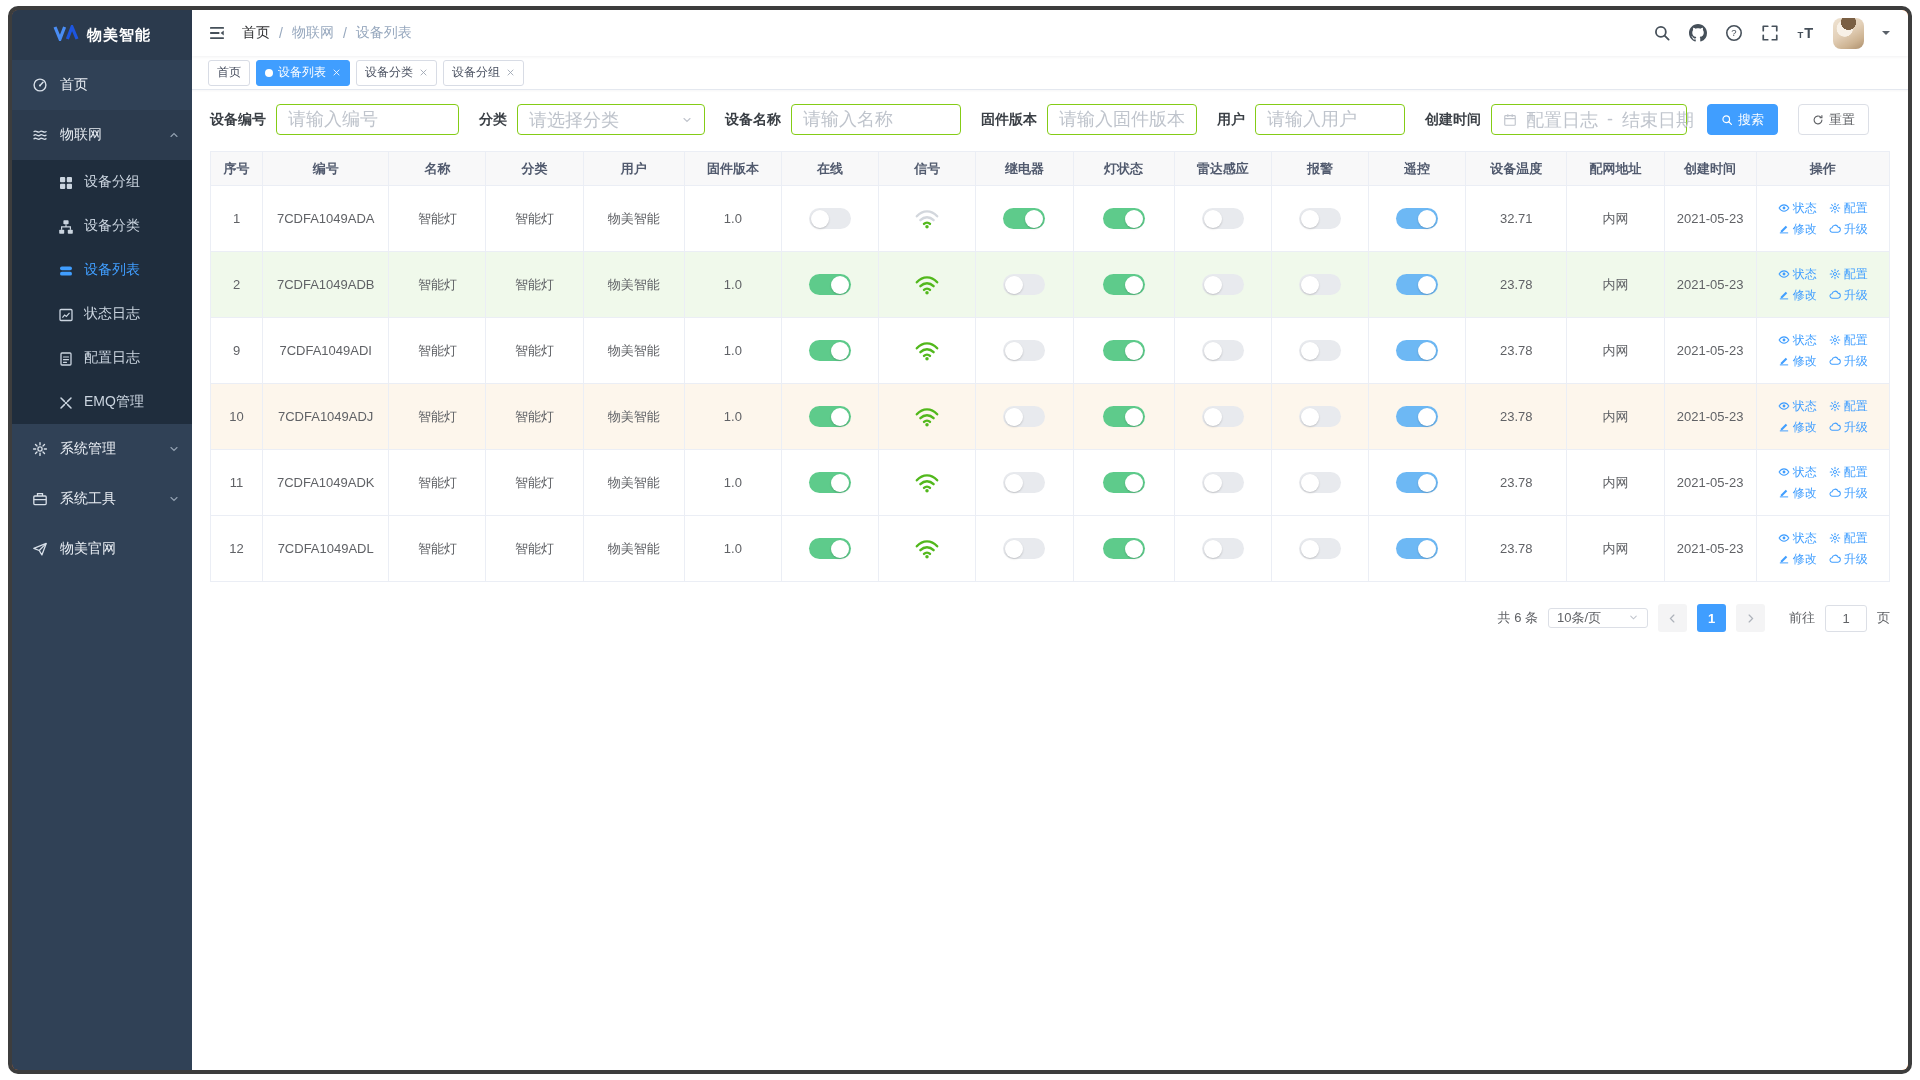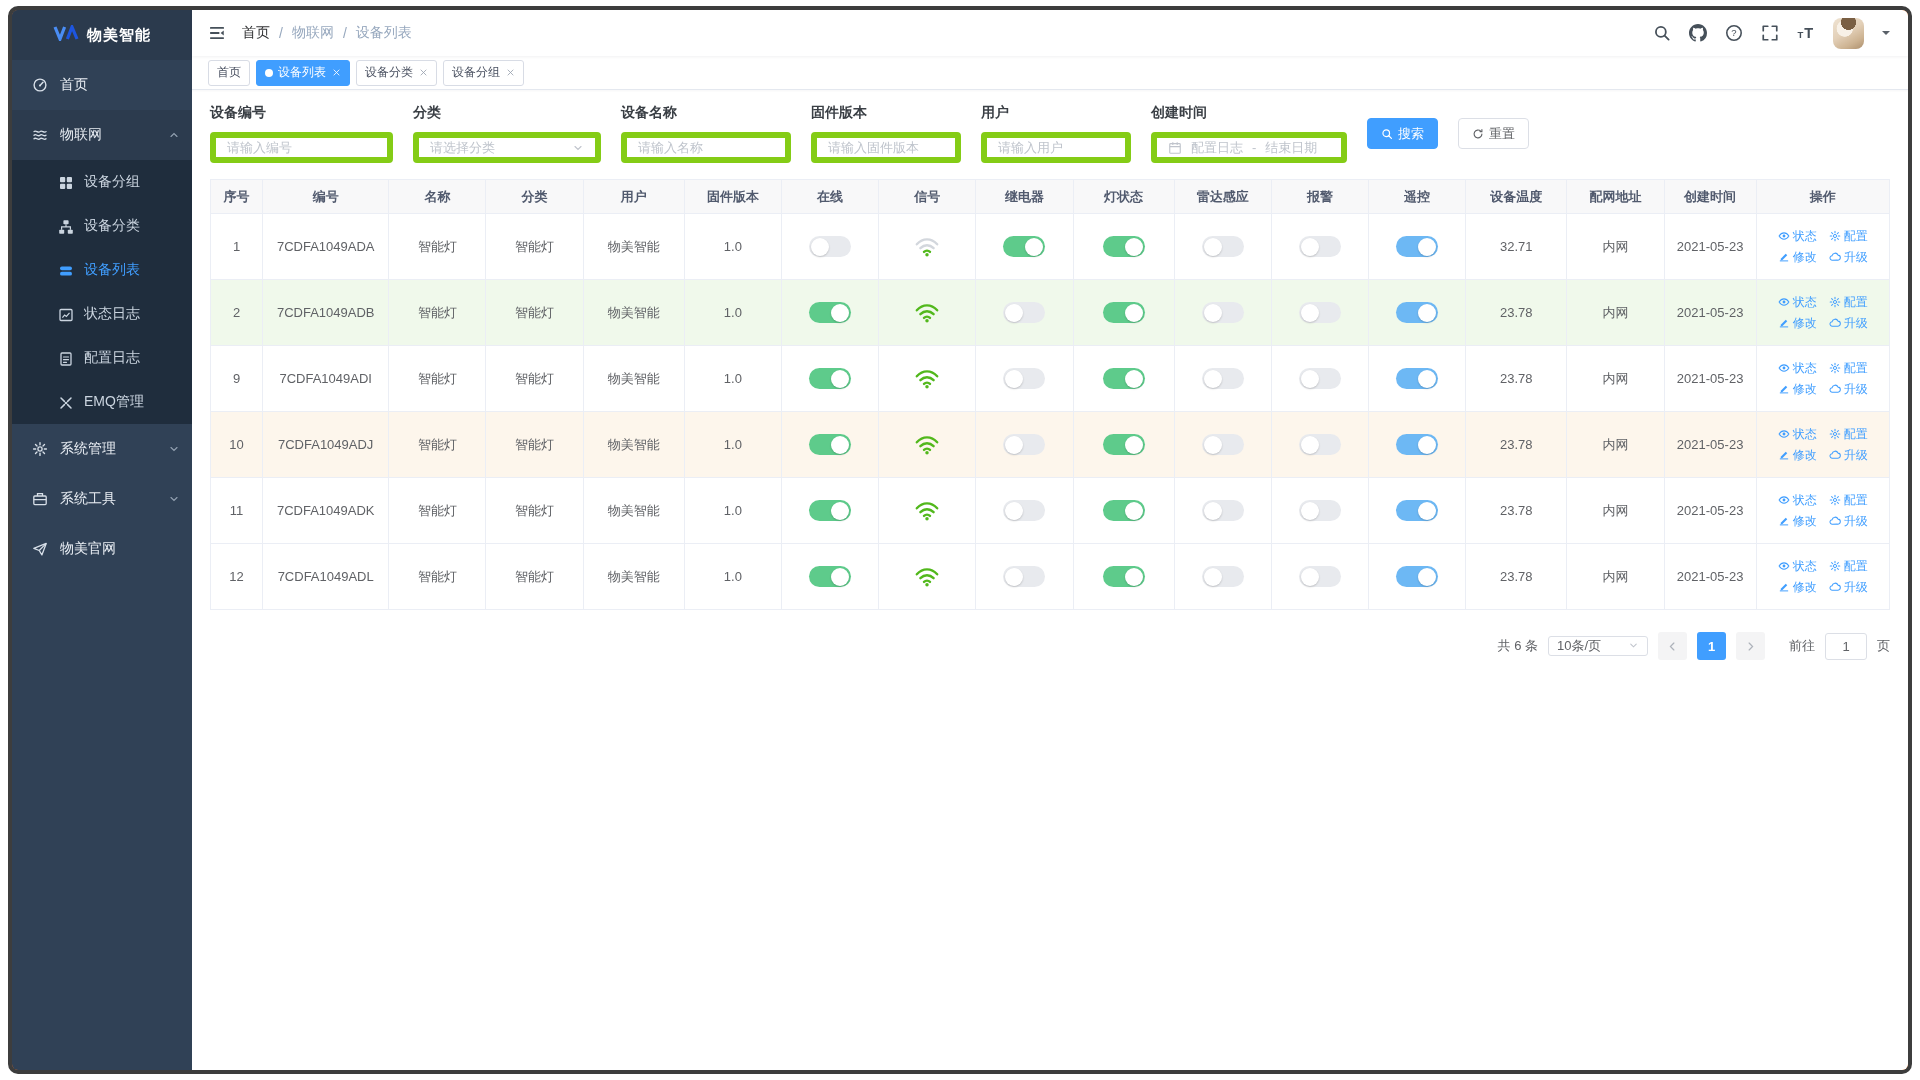--- a/index.html
+++ b/index.html
@@ -51,24 +51,24 @@
   .tag { height:26px; display:inline-flex; align-items:center; padding:0 8px;
     border:1px solid #d8dce5; border-radius:3px; background:#fff; font-size:12px; color:#495060; cursor:pointer; }
   .tag .dot { width:8px; height:8px; border-radius:50%; background:#fff; margin-right:5px; }
   .tag.active { background:var(--accent); border-color:var(--accent); color:#fff; }
   .tag .close { margin-left:6px; display:inline-flex; color:inherit; }
   .tag .close svg { width:9px; height:9px; display:block; }
   .tag:not(.active) .close { color:#9aa3af; }
 
   
   .filter-bar { display:flex; align-items:center; gap:20px; padding:14px 18px 10px; flex-shrink:0; }
-  .filter-item { display:flex; align-items:flex-start; gap:10px;flex-direction:column; }
+  .filter-item { display:flex; align-items:center; gap:10px; }
   .f-label { font-size:14px; font-weight:700; color:#3a3f45; white-space:nowrap; }
-  .f-input, .f-select, .f-date { height:31px; border:6px solid #84cc16; border-radius:4px;
-    background:#fff; font-size:13px; color:#606266; padding:0 11px; }
+  .f-input, .f-select, .f-date { height:31px; border:1px solid #84cc16; border-radius:4px;
+    background:#fff; font-size:18px; color:#606266; padding:0 11px; }
   .f-input { outline:none; min-width:0; }
   .f-input::placeholder { color:#bfc4cc; }
   .f-select { display:inline-flex; align-items:center; justify-content:space-between; cursor:pointer; }
   .f-date { display:inline-flex; align-items:center; gap:9px; cursor:pointer; }
   .ph { color:#bfc4cc; white-space:nowrap; }
   .sel-caret, .cal-icon { color:#c0c4cc; display:inline-flex; }
   .sel-caret svg { width:12px; height:12px; } .cal-icon svg { width:14px; height:14px; }
   .w-code{width:183px} .w-cat{width:188px} .w-name{width:170px} .w-fw{width:150px}
   .w-user{width:150px} .w-date{width:196px}
   .btn { height:31px; border-radius:4px; font-size:13px; display:inline-flex; align-items:center;

